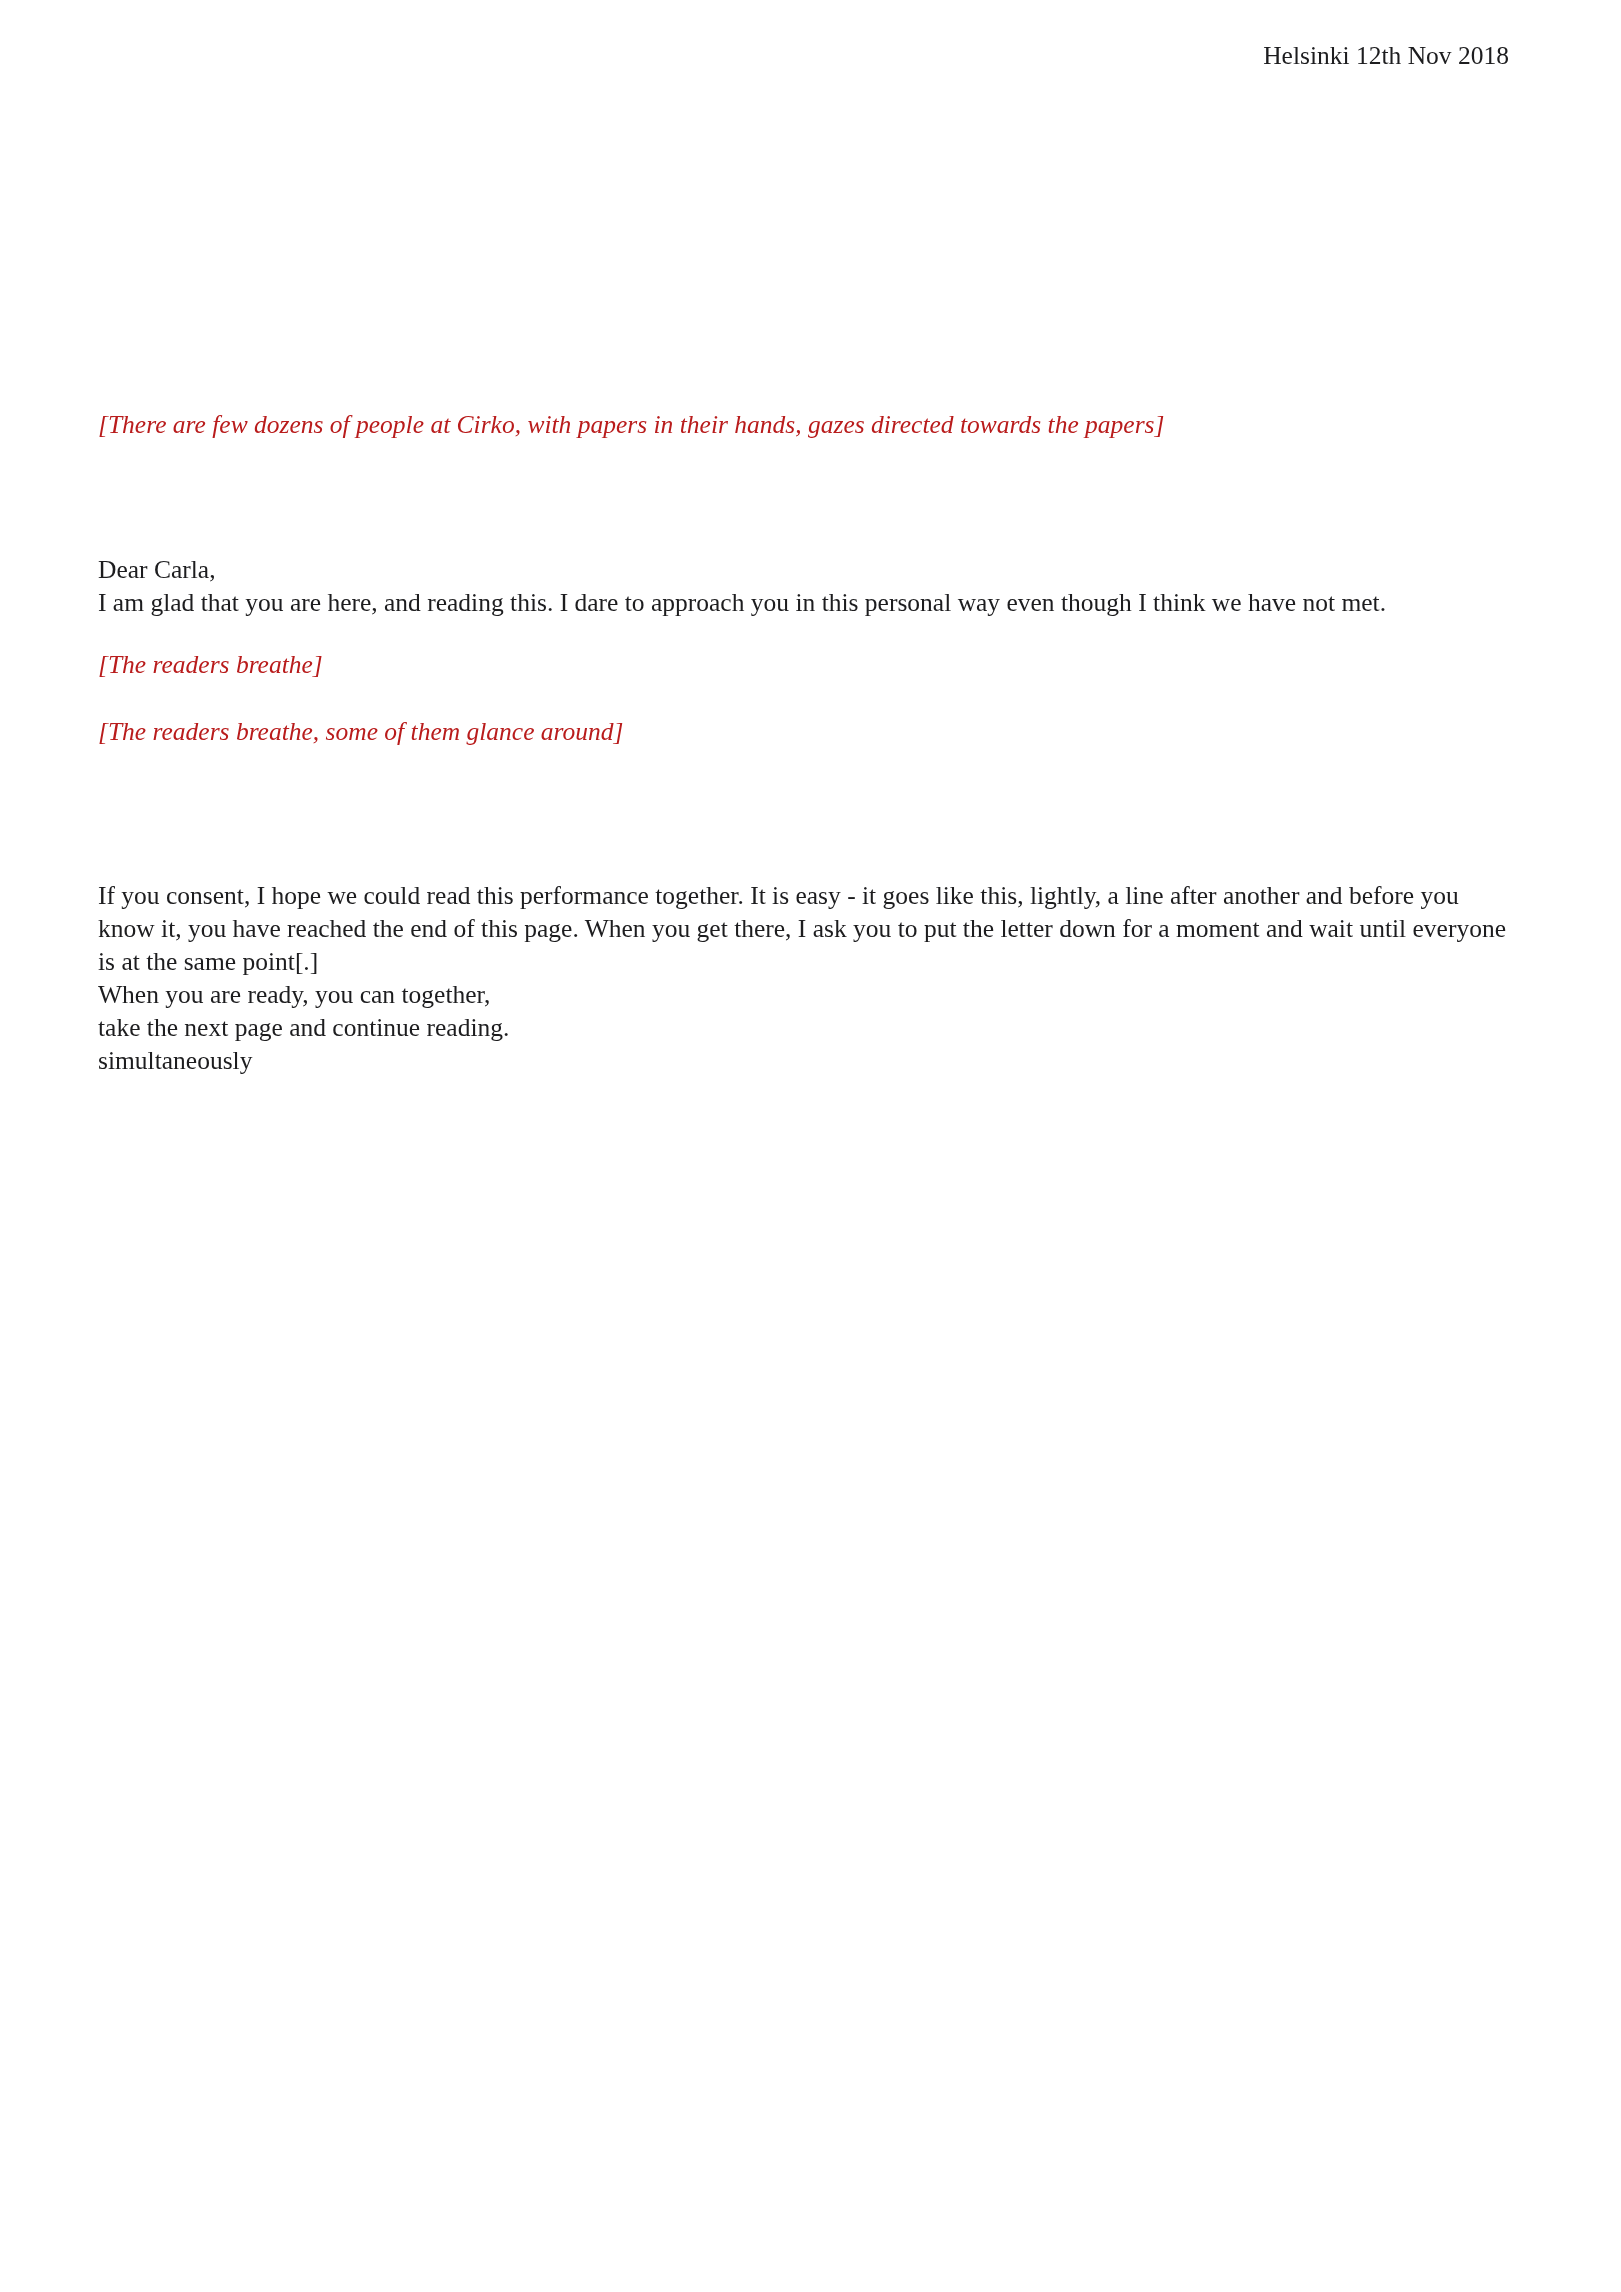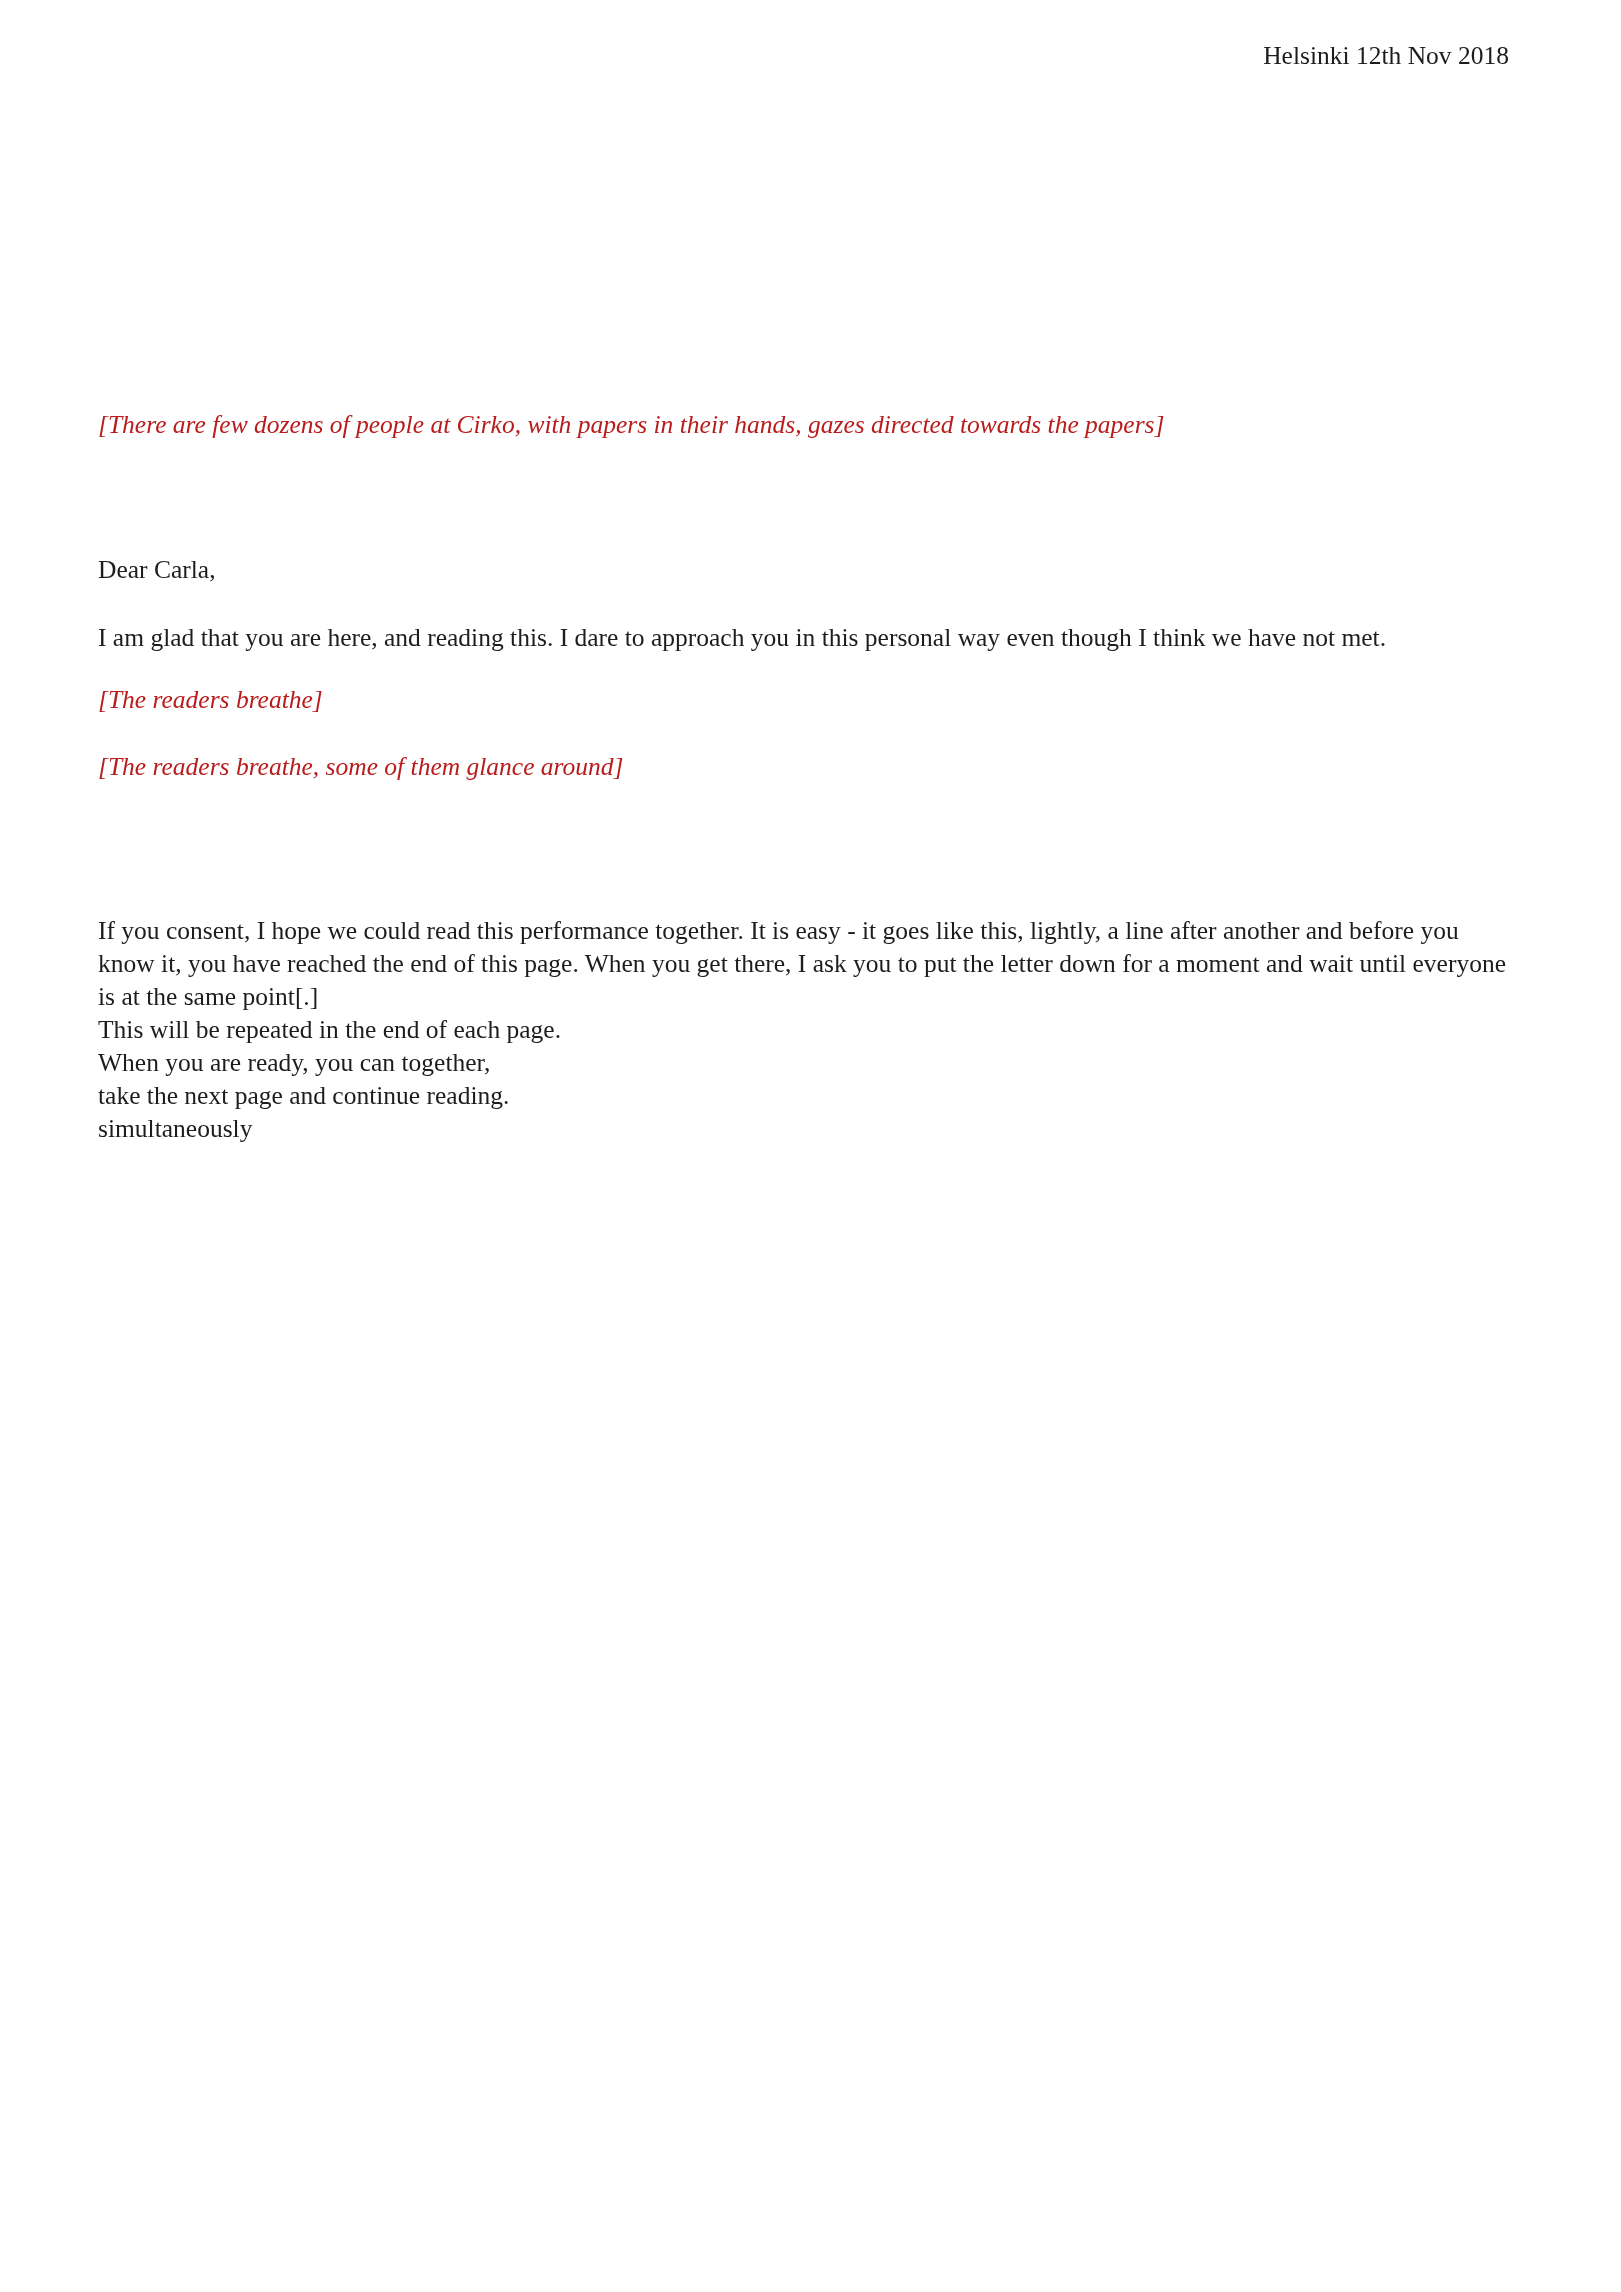--- a/index.html
+++ b/index.html
@@ -33,21 +33,21 @@
       font-size: 25.5px;
       line-height: 33px;
       font-style: italic;
       color: #b91c1c;
     }
     p, .line {
       margin: 0;
     }
     .sd-opening     { margin-top: 336px; }
     .salutation     { margin-top: 112px; }
-    .para-intro     { margin-top: 35px; }
+    .para-intro     { }
     .sd-breathe     { margin-top: 29px; }
     .block-performance { margin-top: 65px; }
     .sd-glance      { margin-top: 34px; font-style: italic; }
     .block-consent  { margin-top: 131px; }
     .sd-closing     { margin-top: 28px; }
   </style>
 </head>
 <body>
 
 <div class="page">
@@ -60,21 +60,20 @@
 
   <p class="body-text para-intro">I am glad that you are here, and reading this. I dare to approach you in this personal way even though I think we have not met.</p>
 
   <div class="direction sd-breathe">[The readers breathe]</div>
 
 
   <div class="direction sd-glance">[The readers breathe, some of them glance around]</div>
 
   <div class="block-consent">
     <p class="body-text">If you consent, I hope we could read this performance together. It is easy - it goes like this, lightly, a line after another and before you know it, you have reached the end of this page. When you get there, I ask you to put the letter down for a moment and wait until everyone is at the same point[.]</p>
-    <div class="body-text line">This will be repeated in the end of each page.</div>
     <div class="body-text line">When you are ready, you can together,</div>
     <div class="body-text line">take the next page and continue reading.</div>
     <div class="body-text line">simultaneously</div>
   </div>
 
 
 </div>
 
 
 </body></html>

